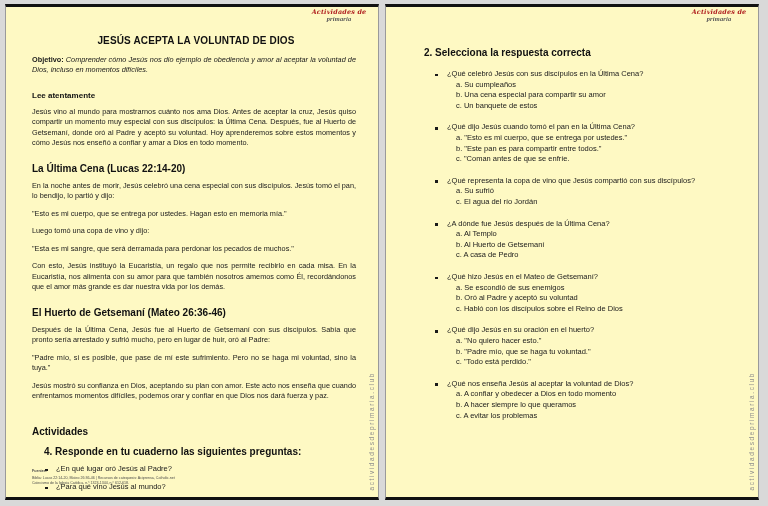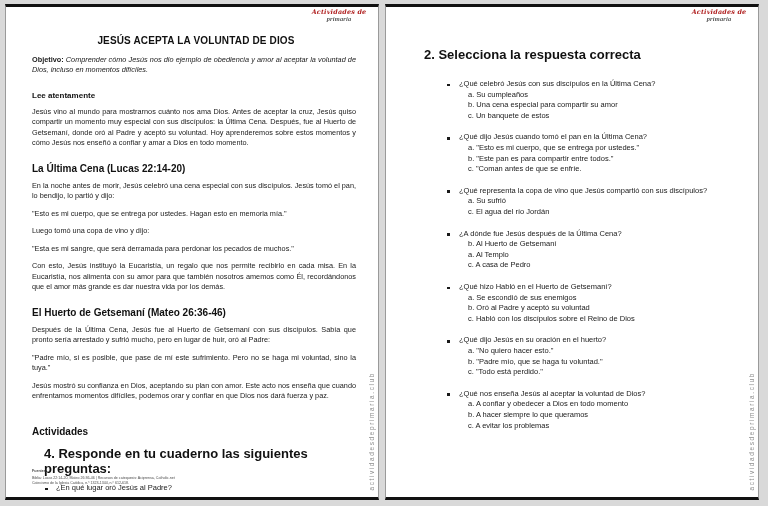--- a/index.html
+++ b/index.html
@@ -10,21 +10,21 @@
     overflow:hidden;
   }
   .spread{
     display:flex;
     width:768px;height:506px;
     box-sizing:border-box;
     background:#d9d9d9;
   }
   .page{
     position:relative;
-    background:#ffffff;
+    background:#fef9c3;
     box-sizing:border-box;
     overflow:hidden;
   }
   .page-left{
     width:374px;height:496px;
     margin:4px 4px 6px 5px;
     border-top:3px solid #111;
     border-bottom:3px solid #111;
     border-left:1px solid #9a9a9a;
     border-right:1px solid #9a9a9a;
@@ -125,21 +125,21 @@
     margin:0 4px 7px 0;
   }
   p.body.last{margin-bottom:0;}
   .h-act{
     font-size:10px;
     font-weight:bold;
     color:#111;
     margin:24px 0 9px 0;
   }
   .numbered{
-    font-size:13px;
+    font-size:10px;
     font-weight:bold;
     color:#111;
     margin:0 0 7px 0;
     padding-left:12px;
   }
   ul.qlist{
     list-style:none;
     margin:0;
     padding:0 0 0 24px;
   }
@@ -153,21 +153,21 @@
   ul.qlist > li::before{
     content:"";
     position:absolute;
     left:-11px;top:5px;
     width:2.6px;height:2.6px;
     background:#1a1a1a;
   }
   
   ul.mclist{
     list-style:none;
-    margin:17px;
+    margin:5px;
     padding:0 0 0 30px;
   }
   ul.mclist > li{
     position:relative;
     margin-bottom:11px;
   }
   ul.mclist > li::before{
     content:"";
     position:absolute;
     left:-12px;top:4.5px;
@@ -285,26 +285,26 @@
           <span class="opt">b. "Este pan es para compartir entre todos."</span>
           <span class="opt">c. "Coman antes de que se enfríe.</span>
         </li>
         <li>
           <span class="q-text">¿Qué representa la copa de vino que Jesús compartió con sus discípulos?</span>
           <span class="opt">a. Su sufrió</span>
           <span class="opt">c. El agua del río Jordán</span>
         </li>
         <li>
           <span class="q-text">¿A dónde fue Jesús después de la Última Cena?</span>
+          <span class="opt">a. Al Templo</span>
           <span class="opt">b. Al Huerto de Getsemaní</span>
-          <span class="opt">a. Al Templo</span>
           <span class="opt">c. A casa de Pedro</span>
         </li>
         <li>
-          <span class="q-text">¿Qué hizo Habló en el Huerto de Getsemaní?</span>
+          <span class="q-text">¿Qué hizo Jesús en el Mateo de Getsemaní?</span>
           <span class="opt">a. Se escondió de sus enemigos</span>
           <span class="opt">b. Oró al Padre y aceptó su voluntad</span>
           <span class="opt">c. Habló con los discípulos sobre el Reino de Dios</span>
         </li>
         <li>
           <span class="q-text">¿Qué dijo Jesús en su oración en el huerto?</span>
           <span class="opt">a. "No quiero hacer esto."</span>
           <span class="opt">b. "Padre mío, que se haga tu voluntad."</span>
           <span class="opt">c. "Todo está perdido."</span>
         </li>

